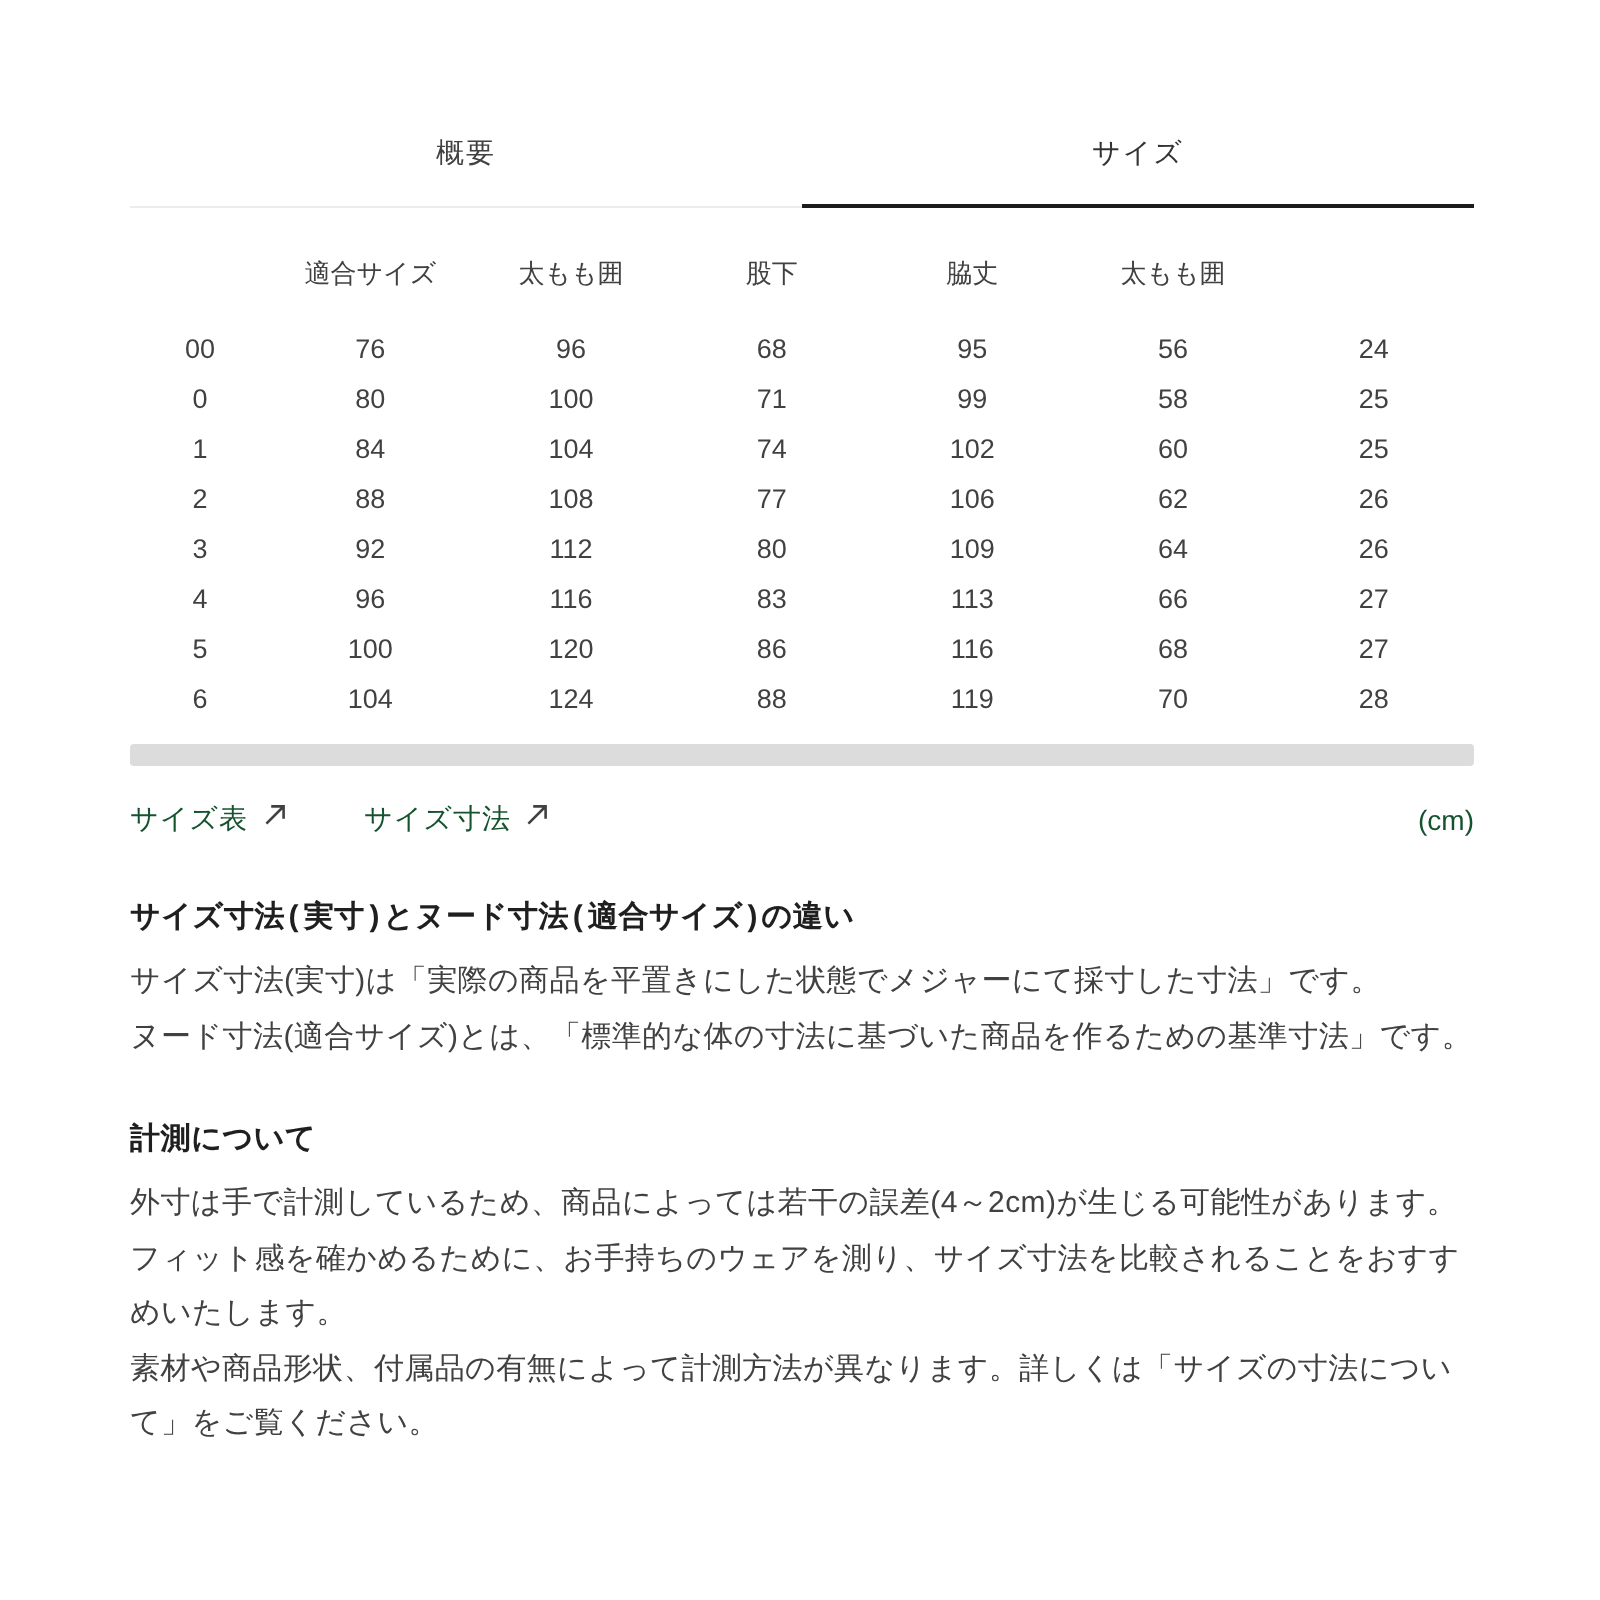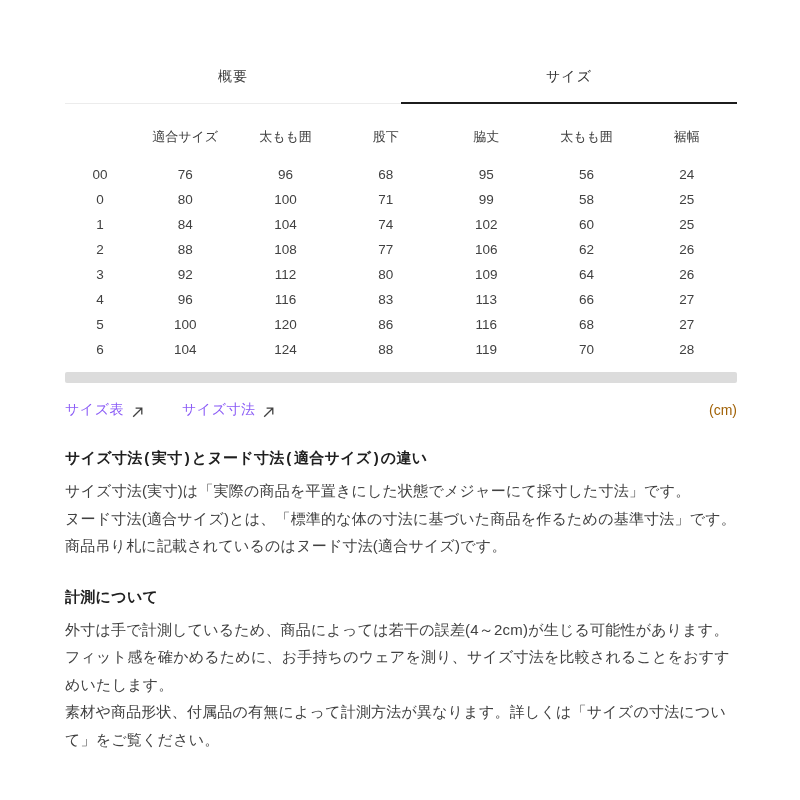--- a/index.html
+++ b/index.html
@@ -33,24 +33,24 @@
   .tbody .tr { height:25px; }
   .td { font-size:13.5px; color:#414141; }
 
   
   .h-scrollbar {
     margin-top:10px; height:11px; background:#dcdcdc; border-radius:2px; width:100%;
   }
 
   
   .links-row { display:flex; align-items:center; margin-top:17px; height:20px; }
-  .ext-link { display:inline-flex; align-items:flex-end; gap:7px; font-size:14px; color:#8b5cf6; text-decoration:none; cursor:pointer; letter-spacing:0.5px; }
+  .ext-link { display:inline-flex; align-items:flex-start; gap:7px; font-size:14px; color:#14532d; text-decoration:none; cursor:pointer; letter-spacing:0.5px; }
   .ext-link + .ext-link { margin-left:38px; }
   .ext-link svg { display:block; }
-  .unit { margin-left:auto; font-size:14px; color:#a16207; }
+  .unit { margin-left:auto; font-size:14px; color:#14532d; }
 
   
   .section1 { margin-top:26px; }
   .section2 { margin-top:25px; }
   .sec-heading { font-size:15px; font-weight:bold; color:#1f1f1f; line-height:27px; margin-bottom:4px; letter-spacing:0.3px;font-family:Liberation Mono, monospace; }
   .sec-par { font-size:15px; line-height:27.5px; color:#414141; letter-spacing:0.2px; }
 </style>
 </head>
 <body>
 
@@ -67,21 +67,20 @@
 
   <div class="table">
     <div class="thead">
       <div class="tr">
         <div class="td"></div>
         <div class="td">適合サイズ</div>
         <div class="td">太もも囲</div>
         <div class="td">股下</div>
         <div class="td">脇丈</div>
         <div class="td">太もも囲</div>
-        <div class="td">裾幅</div>
       </div>
     </div>
     <div class="tbody">
     <div class="tr">
       <div class="td">00</div>
       <div class="td">76</div>
       <div class="td">96</div>
       <div class="td">68</div>
       <div class="td">95</div>
       <div class="td">56</div>
@@ -179,21 +178,20 @@
         </svg>
       </span>
     </a>
     <span class="unit">(cm)</span>
   </div>
 
   <div class="section1">
     <div class="sec-heading">サイズ寸法(実寸)とヌード寸法(適合サイズ)の違い</div>
     <div class="sec-par">サイズ寸法(実寸)は「実際の商品を平置きにした状態でメジャーにて採寸した寸法」です。</div>
     <div class="sec-par">ヌード寸法(適合サイズ)とは、「標準的な体の寸法に基づいた商品を作るための基準寸法」です。</div>
-    <div class="sec-par">商品吊り札に記載されているのはヌード寸法(適合サイズ)です。</div>
   </div>
 
   <div class="section2">
     <div class="sec-heading">計測について</div>
     <div class="sec-par">外寸は手で計測しているため、商品によっては若干の誤差(4～2cm)が生じる可能性があります。</div>
     <div class="sec-par">フィット感を確かめるために、お手持ちのウェアを測り、サイズ寸法を比較されることをおすすめいたします。</div>
     <div class="sec-par">素材や商品形状、付属品の有無によって計測方法が異なります。詳しくは「サイズの寸法について」をご覧ください。</div>
   </div>
 
 </div>

